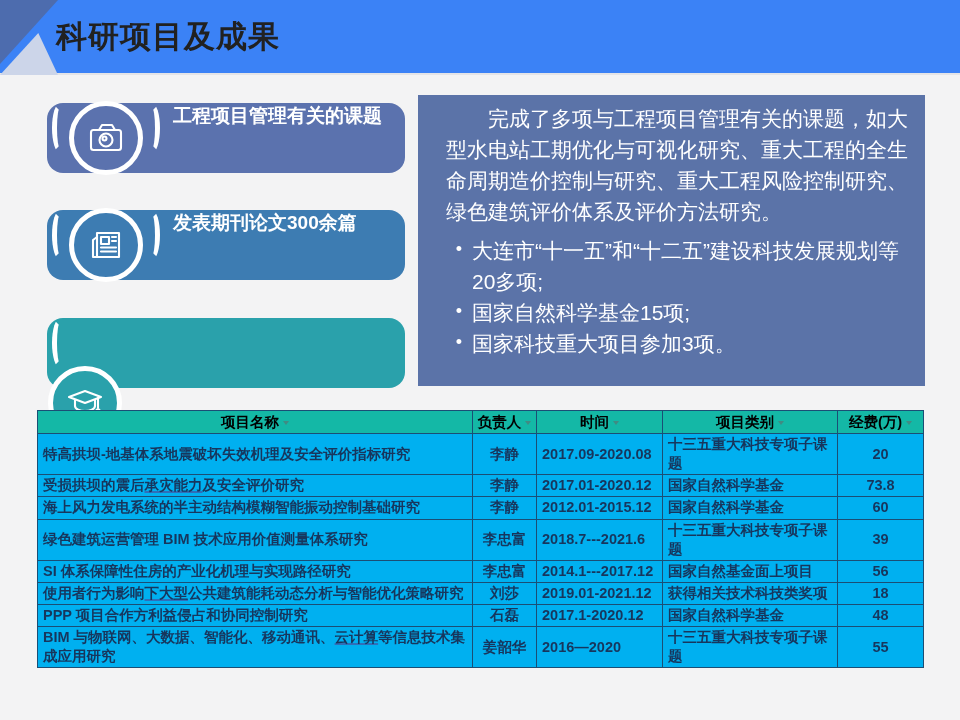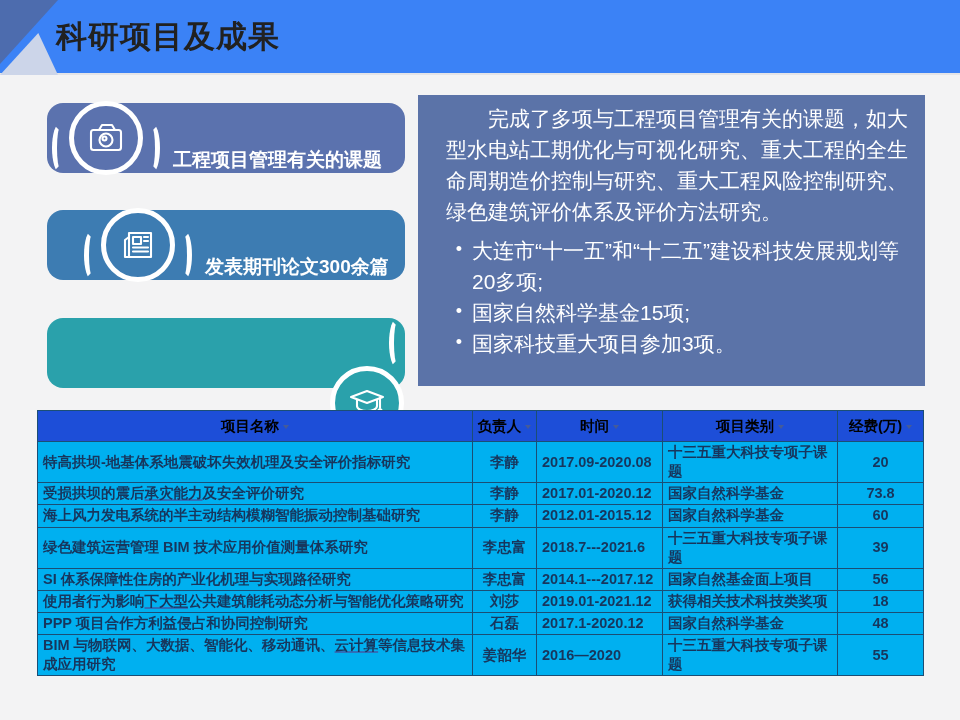--- a/index.html
+++ b/index.html
@@ -11,21 +11,21 @@
             background:#3b82f6; border-bottom:2px solid #e4e4e7; }
   .corner-light { position:absolute; left:0; top:33px; width:58px; height:42px;
             background:#ccd5e9; clip-path:polygon(66% 0, 100% 100%, 0 100%); z-index:1; }
   .corner-dark  { position:absolute; left:0; top:0; width:58px; height:64px;
             background:#4d6cae; clip-path:polygon(0 0, 100% 0, 0 100%); z-index:2; }
   .page-title { position:absolute; left:56px; top:16px; font-size:31px; font-weight:800;
             color:#212121; letter-spacing:1px; z-index:3; }
 
   
   .pill { position:absolute; left:47px; width:358px; height:70px; border-radius:16px;
-          display:flex; align-items:flex-end; color:#fff; }
+          display:flex; align-items:flex-start; color:#fff; }
   .pill-1 { top:103px; } .pill-2 { top:210px; } .pill-3 { top:318px;flex-direction:column; }
   .paren { flex:0 0 auto; width:16px; height:50px; border:5px solid transparent;
            border-radius:50%; }
   .paren.l { border-left-color:#fff; margin-left:5px; }
   .paren.r { border-right-color:#fff; }
   .icon-circle { flex:0 0 auto; width:74px; height:74px; border:5px solid #fff;
            border-radius:50%; display:flex; align-items:center; justify-content:center;
            margin:-2px 1px; }
   .pill .label { font-weight:bold; font-size:19px; margin-left:13px; white-space:nowrap; }
 
@@ -36,21 +36,21 @@
   .info-para { text-indent:2em; }
   .info-bullets { list-style:none; margin-top:9px; }
   .info-bullets li { display:flex; }
   .bullet-dot { flex:0 0 26px; text-align:center; font-size:18px; }
   .bullet-text { flex:1; }
 
   
   .proj-table { position:absolute; left:37px; top:410px; width:886px;
            border-collapse:collapse; font-size:14.5px; table-layout:fixed; }
   .proj-table th, .proj-table td { border:1px solid #1b4e75; overflow:hidden; }
-  .proj-table th { background:#1d4ed8; color:#000; font-weight:bold; height:31px;
+  .proj-table th { background:#14b8a6; color:#000; font-weight:bold; height:23px;
            padding:0 3px; text-align:center; }
   .proj-table td { background:#00b0f0; color:#17365d; font-weight:600; height:22px;
            padding:1px 5px; line-height:1.32; }
   .col-name { width:435px; } .col-lead { width:64px; } .col-time { width:126px; }
   .col-type { width:175px; } .col-fund { width:86px; }
   td.c-name { text-align:left; }
   td.c-lead, td.c-fund { text-align:center; }
   td.c-time, td.c-type { text-align:left; }
   .u { text-decoration:underline; text-decoration-color:#2f6fba; text-decoration-thickness:1.5px; }
   .sort-mark { display:inline-block; width:0; height:0; border-left:3px solid transparent;
@@ -77,21 +77,21 @@
       <rect x="6" y="13" width="30" height="20" rx="2.5"></rect>
       <path d="M14 13 L17 8 L27 8 L30 13"></path>
       <circle cx="21" cy="23" r="6.5"></circle>
       <circle cx="19.5" cy="21.5" r="2"></circle>
     </svg>
   </span>
   <span class="paren r"></span>
   <span class="label">工程项目管理有关的课题</span>
 </div>
 
-<div class="pill pill-2" style="background: rgb(61, 124, 178); padding-left: 32px;">
+<div class="pill pill-2" style="background: rgb(61, 124, 178);">
   <span class="paren l"></span>
   <span class="icon-circle" style="background: rgb(61, 124, 178);">
     <svg class="icon-svg" viewBox="0 0 42 42">
       <path d="M12 9 L34 9 L34 33 L12 33 Z"></path>
       <path d="M12 13 L8 16 L8 33 L12 33"></path>
       <rect x="16" y="13" width="8" height="7"></rect>
       <path d="M27 13 L31 13 M27 17 L31 17 M16 23.5 L31 23.5 M16 27.5 L31 27.5"></path>
     </svg>
   </span>
   <span class="paren r"></span>

